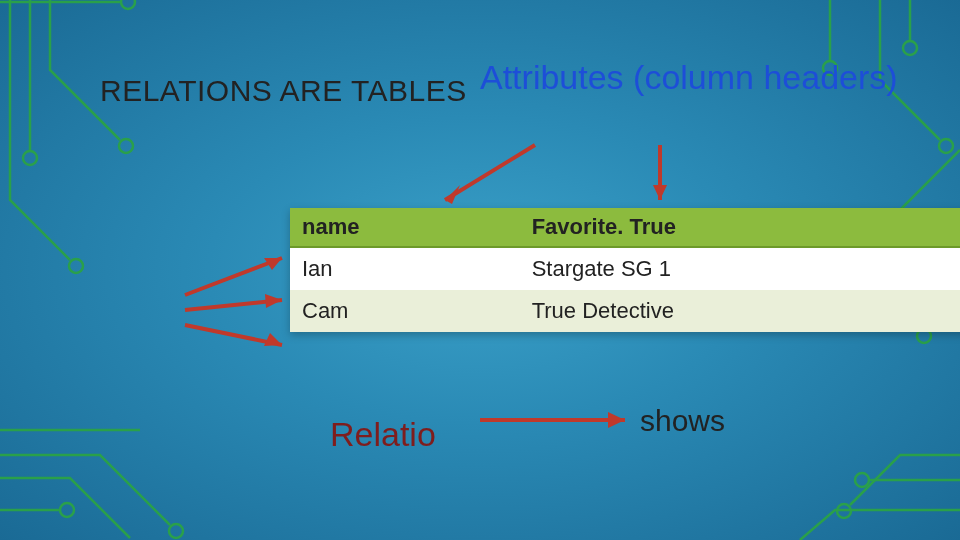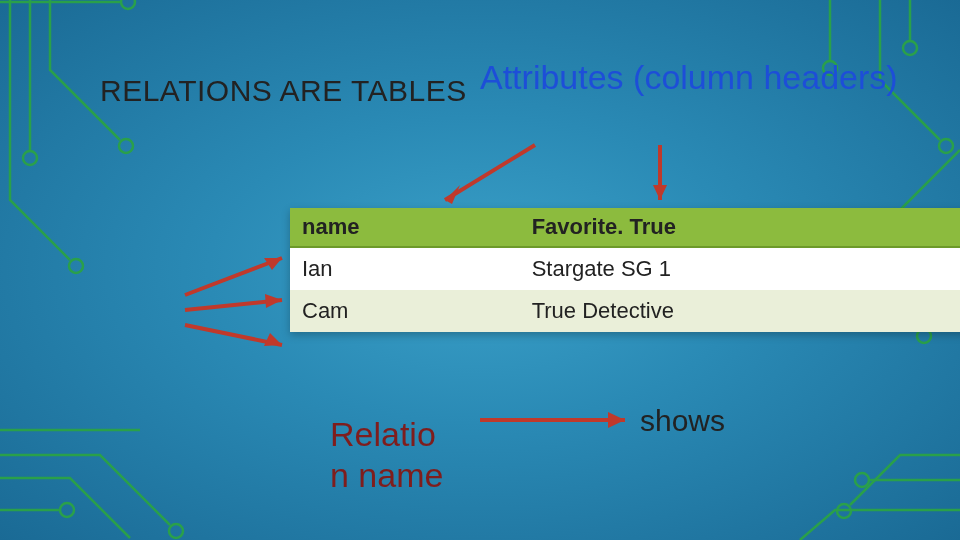--- a/index.html
+++ b/index.html
@@ -144,21 +144,20 @@
     </tr>
     <tr class="even">
       <td>Cam</td>
       <td>True Detective</td>
     </tr>
   </tbody>
 </table>
 
 <div class="label-relation">
   <span>Relatio</span><br>
-  <span>n name</span>
 </div>
 
 <div class="label-shows">shows</div>
 
 <div class="arrows">
   <svg viewBox="0 0 960 540">
 
     <line x1="535" y1="145" x2="445" y2="200"></line>
     <polygon points="445,200 460,185 452,204"></polygon>
 

